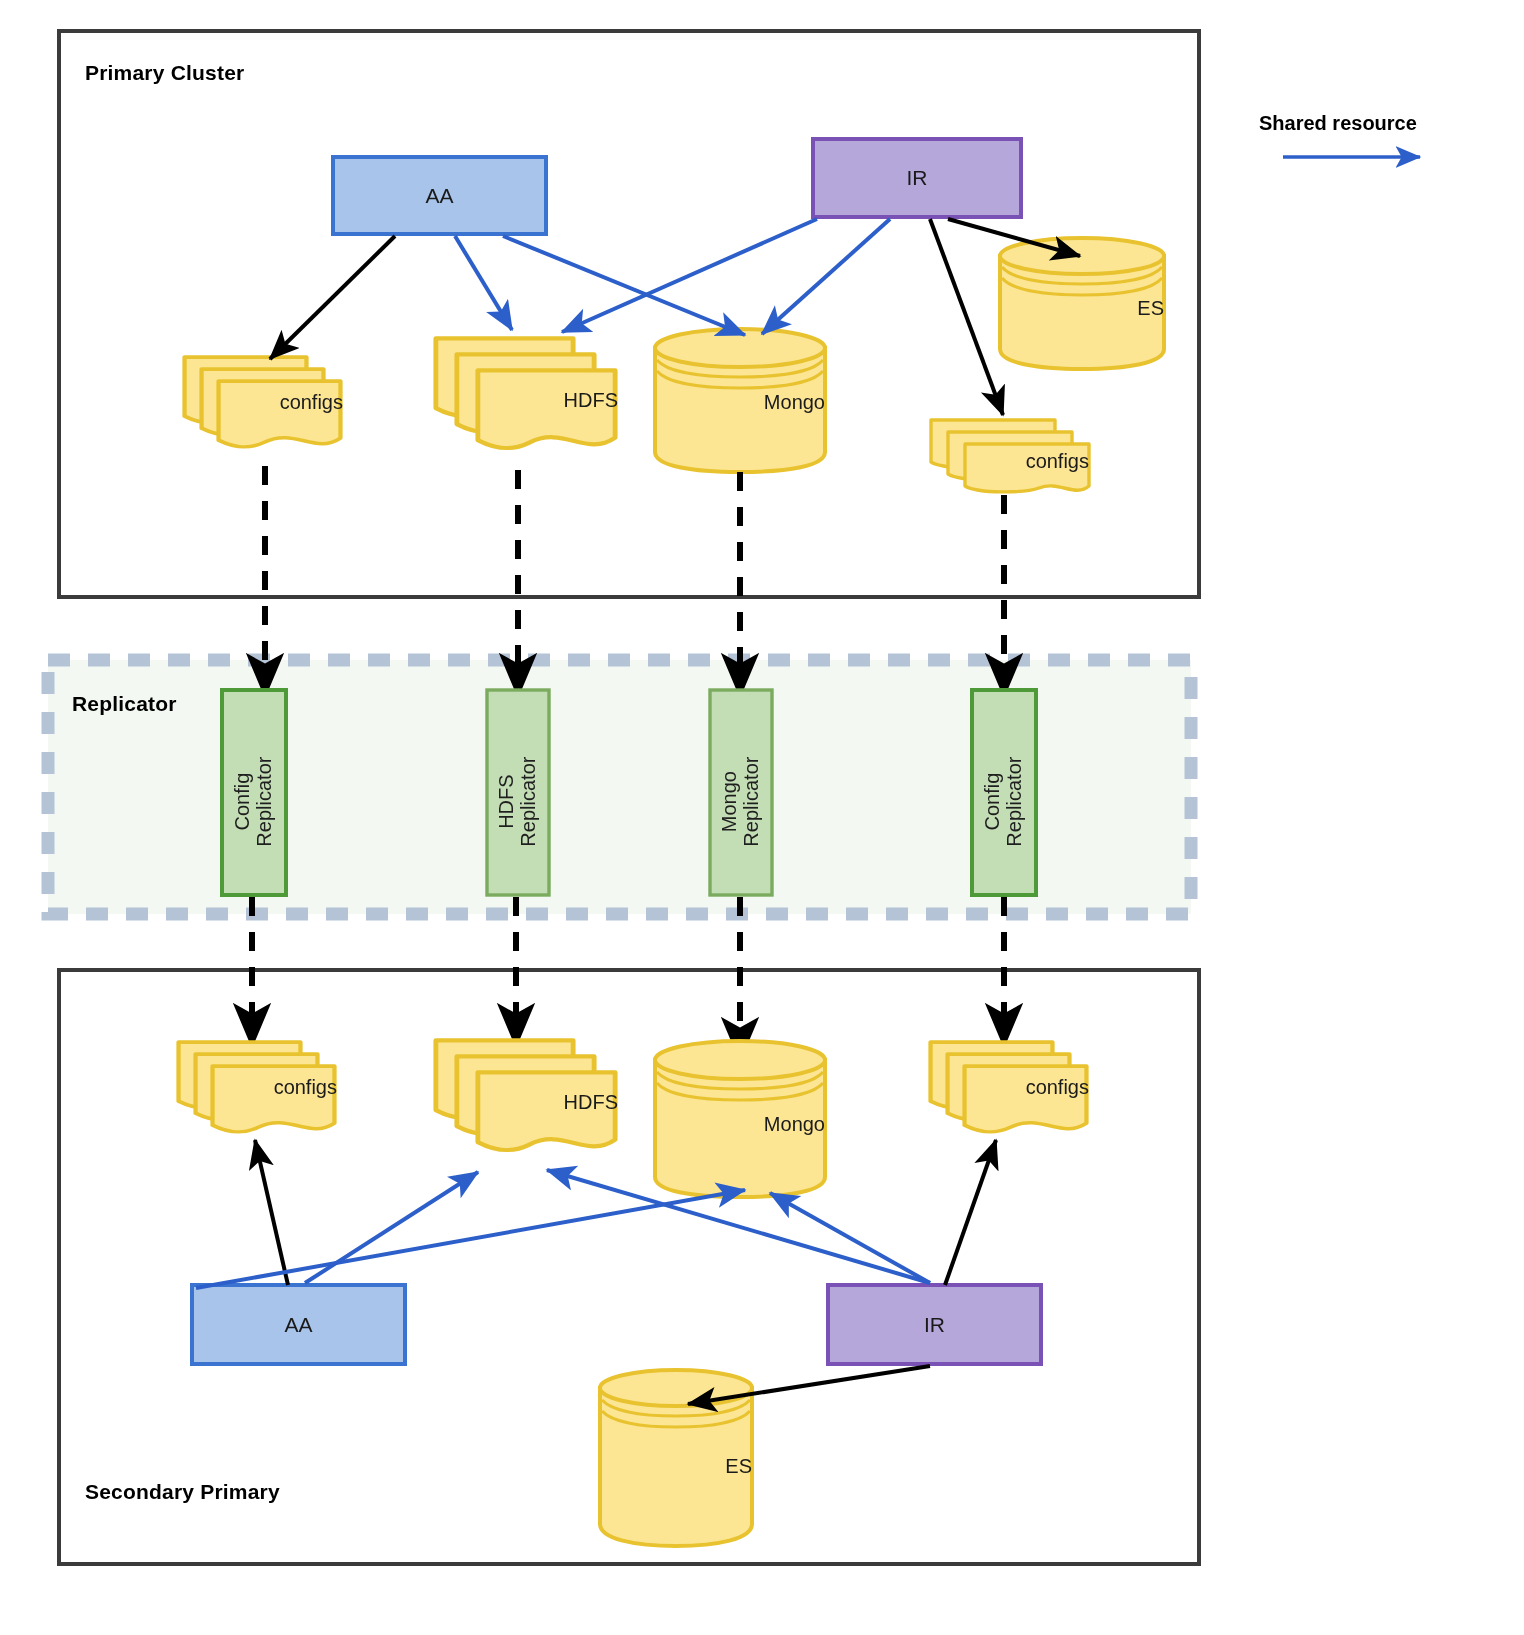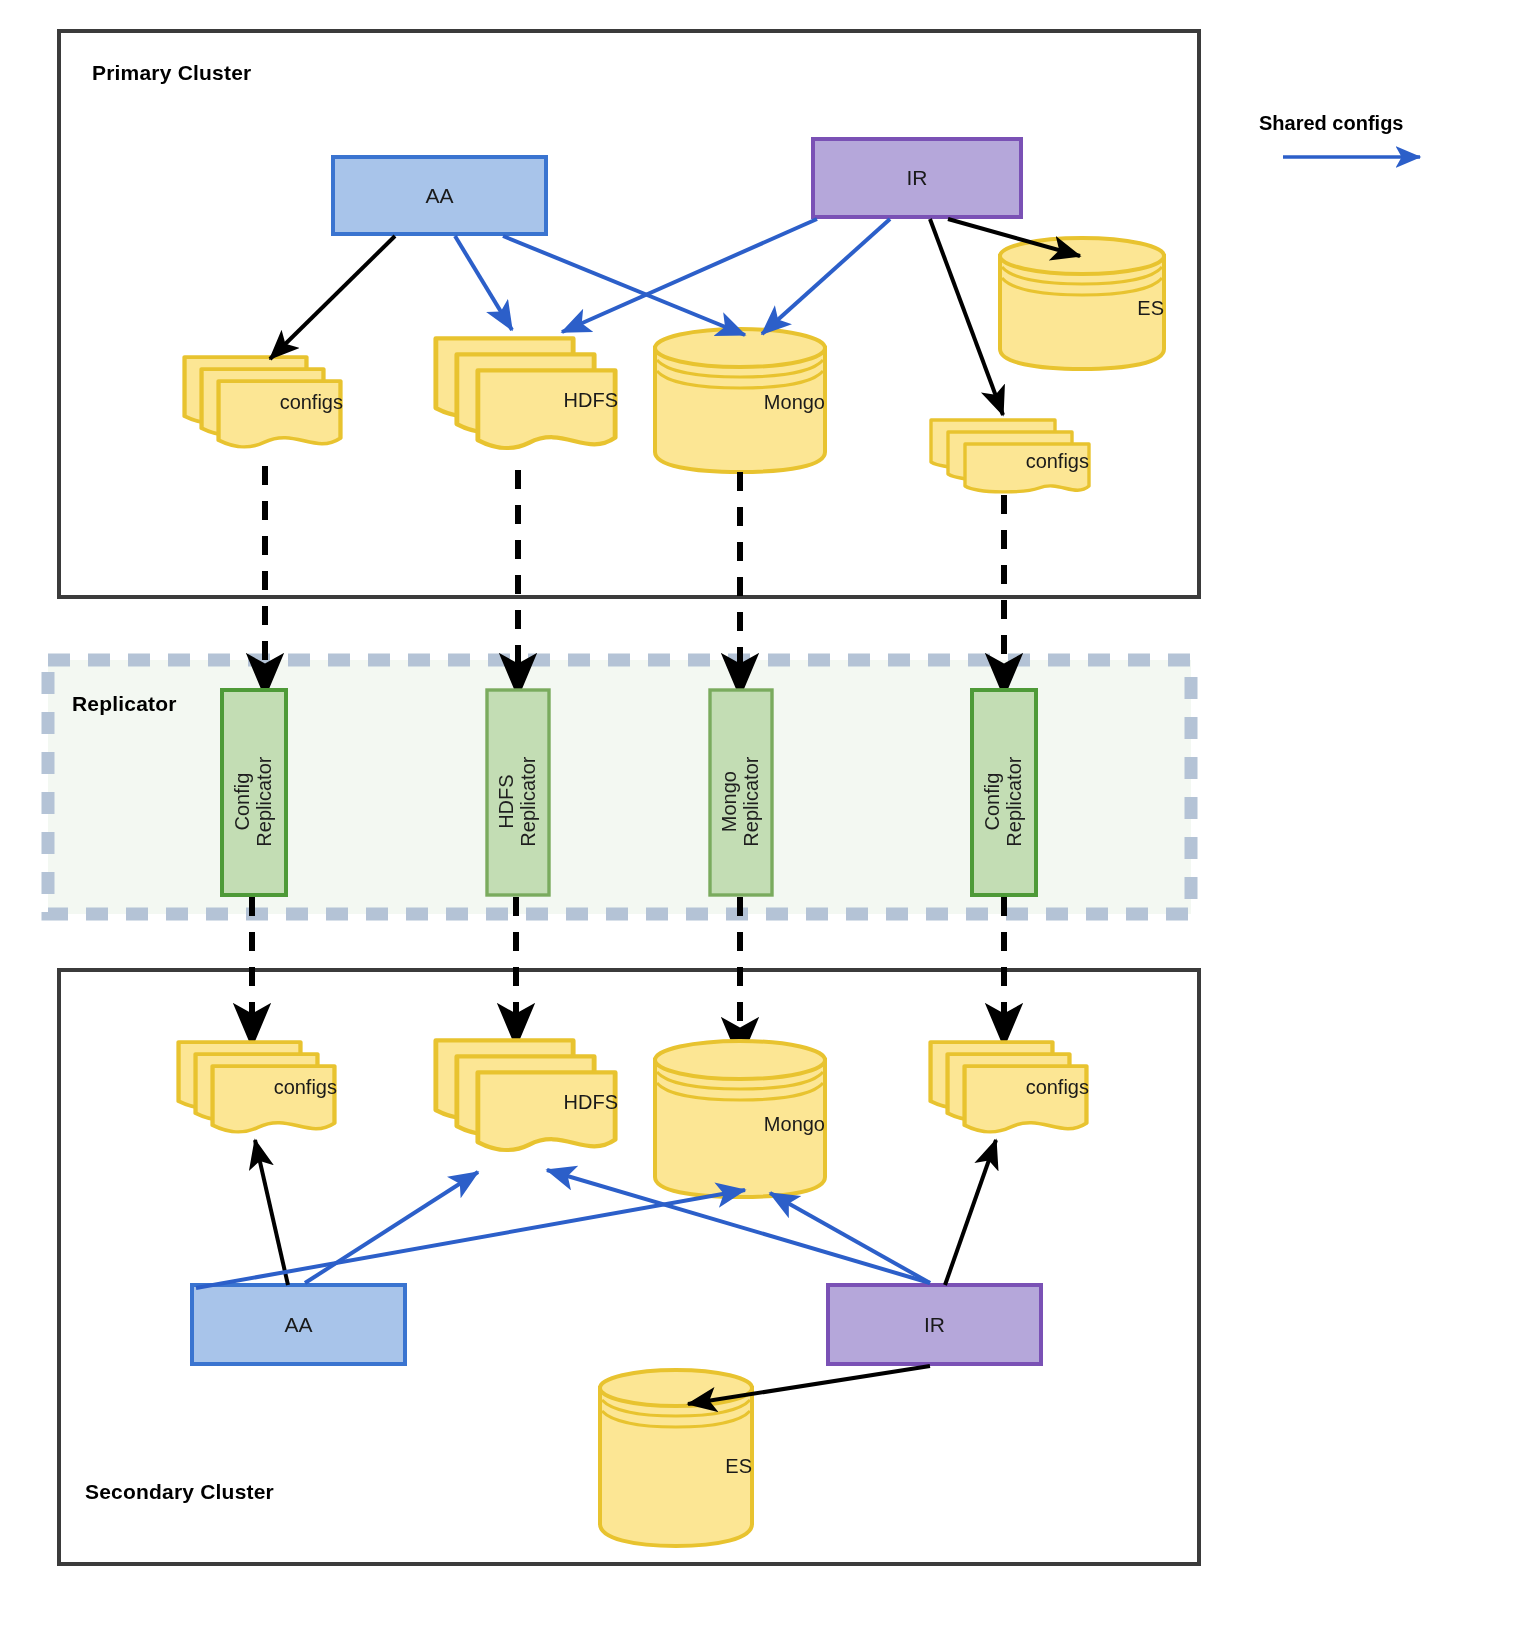--- a/index.html
+++ b/index.html
@@ -197,23 +197,23 @@
 
     <line x1="930" y1="1283" x2="547" y2="1170" stroke="#2c5fc9" stroke-width="4" marker-end="url(#arrowBlue)"></line>
 
     <line x1="930" y1="1283" x2="770" y2="1193" stroke="#2c5fc9" stroke-width="4" marker-end="url(#arrowBlue)"></line>
 
     <line x1="945" y1="1285" x2="996" y2="1140" stroke="#000000" stroke-width="4" marker-end="url(#arrowBlack)"></line>
 
     <line x1="930" y1="1366" x2="688" y2="1404" stroke="#000000" stroke-width="4" marker-end="url(#arrowBlack)"></line>
   </svg>
 
-  <div class="legend-title" style="left:1259px; top:112px;">Shared configs</div>
-
-  <div class="cluster-title" style="left:92px; top:61px;text-align:right;">Primary Cluster</div>
+  <div class="legend-title" style="left:1259px; top:112px;">Shared resource</div>
+
+  <div class="cluster-title" style="left:85px; top:61px;text-align:right;">Primary Cluster</div>
 
   <div class="node-label" style="left:333px; top:184px; width:213px;">AA</div>
   <div class="node-label" style="left:813px; top:166px; width:208px;">IR</div>
 
   <div class="node-label small" style="left:216px; top:391px; width:127px;">configs</div>
   <div class="node-label small" style="left:475px; top:389px; width:143px;">HDFS</div>
   <div class="node-label small" style="left:655px; top:391px; width:170px;">Mongo</div>
   <div class="node-label small" style="left:1000px; top:297px; width:164px;">ES</div>
   <div class="node-label small" style="left:965px; top:450px; width:124px;">configs</div>
 
@@ -232,21 +232,21 @@
   <div class="rep-label" style="left:641px; top:780px; width:200px; transform:rotate(-90deg);">
     <span>Mongo</span><br>
     <span>Replicator</span>
   </div>
 
   <div class="rep-label" style="left:904px; top:780px; width:200px; transform:rotate(-90deg);">
     <span>Config</span><br>
     <span>Replicator</span>
   </div>
 
-  <div class="cluster-title" style="left:85px; top:1480px;">Secondary Cluster</div>
+  <div class="cluster-title" style="left:85px; top:1480px;">Secondary Primary</div>
 
   <div class="node-label small" style="left:210px; top:1076px; width:127px;">configs</div>
   <div class="node-label small" style="left:475px; top:1091px; width:143px;">HDFS</div>
   <div class="node-label small" style="left:655px; top:1113px; width:170px;">Mongo</div>
   <div class="node-label small" style="left:962px; top:1076px; width:127px;">configs</div>
 
   <div class="node-label" style="left:192px; top:1313px; width:213px;">AA</div>
   <div class="node-label" style="left:828px; top:1313px; width:213px;">IR</div>
   <div class="node-label small" style="left:600px; top:1455px; width:152px;">ES</div>
 

